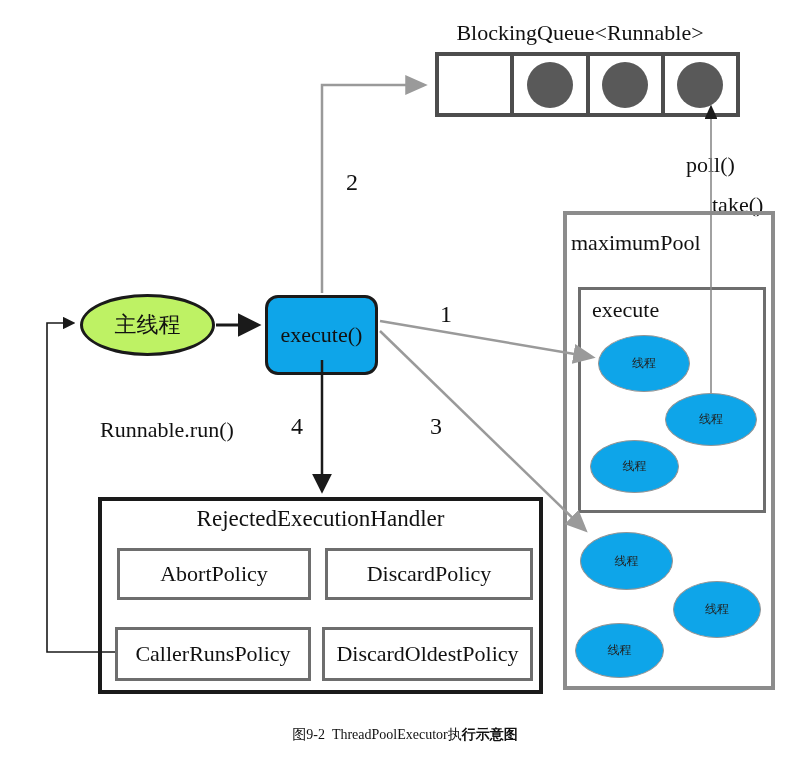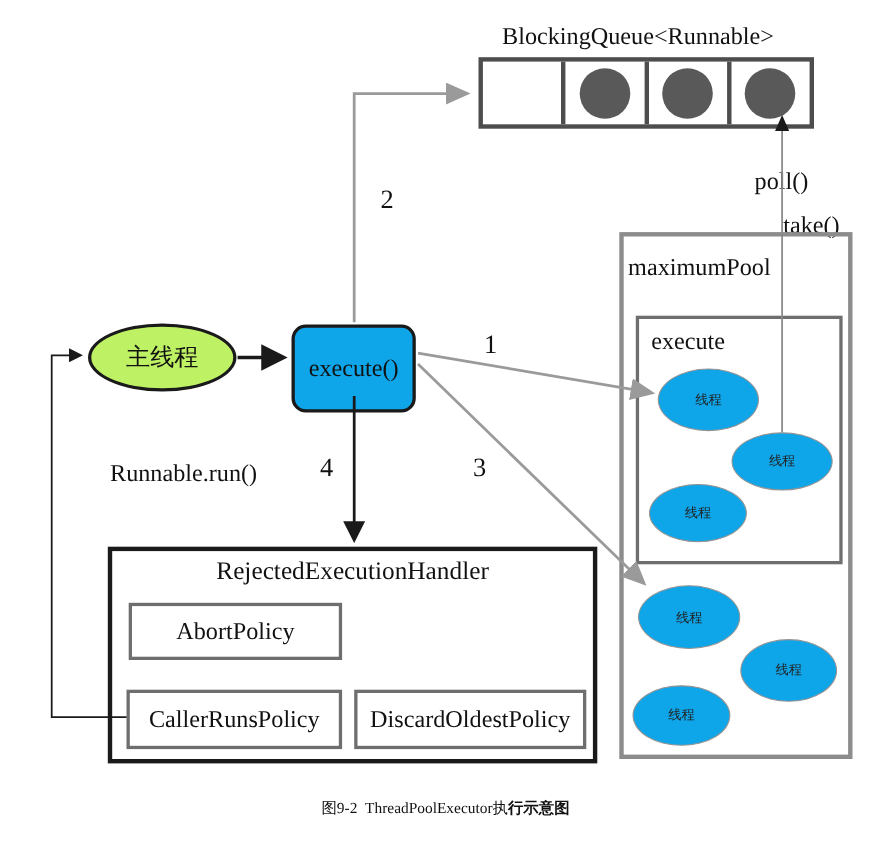--- a/index.html
+++ b/index.html
@@ -104,20 +104,21 @@
   <div class="num" style="left:440px;top:302px;">1</div>
   <div class="num" style="left:346px;top:170px;">2</div>
   <div class="num" style="left:430px;top:414px;">3</div>
   <div class="num" style="left:291px;top:414px;">4</div>
 
   <div class="lbl" style="left:60px;top:417px;margin-left:40px;">Runnable.run()</div>
 
   <div class="handler"></div>
   <div class="handler-title">RejectedExecutionHandler</div>
   <div class="policy" style="left:117px;top:548px;width:194px;height:52px;">AbortPolicy</div>
+  <div class="policy" style="left:325px;top:548px;width:208px;height:52px;">DiscardPolicy</div>
   <div class="policy" style="left:115px;top:627px;width:196px;height:54px;">CallerRunsPolicy</div>
   <div class="policy" style="left:322px;top:627px;width:211px;height:54px;">DiscardOldestPolicy</div>
 
   <div class="caption"><span>图9-2  ThreadPoolExecutor执</span><span class="bold">行示意图</span></div>
 
   <svg class="overlay" viewBox="0 0 810 765">
     <defs>
       <marker id="agray" markerWidth="9" markerHeight="8" refX="7.5" refY="4" orient="auto">
         <path d="M0,0 L9,4 L0,8 Z" fill="#9a9a9a"></path>
       </marker>

